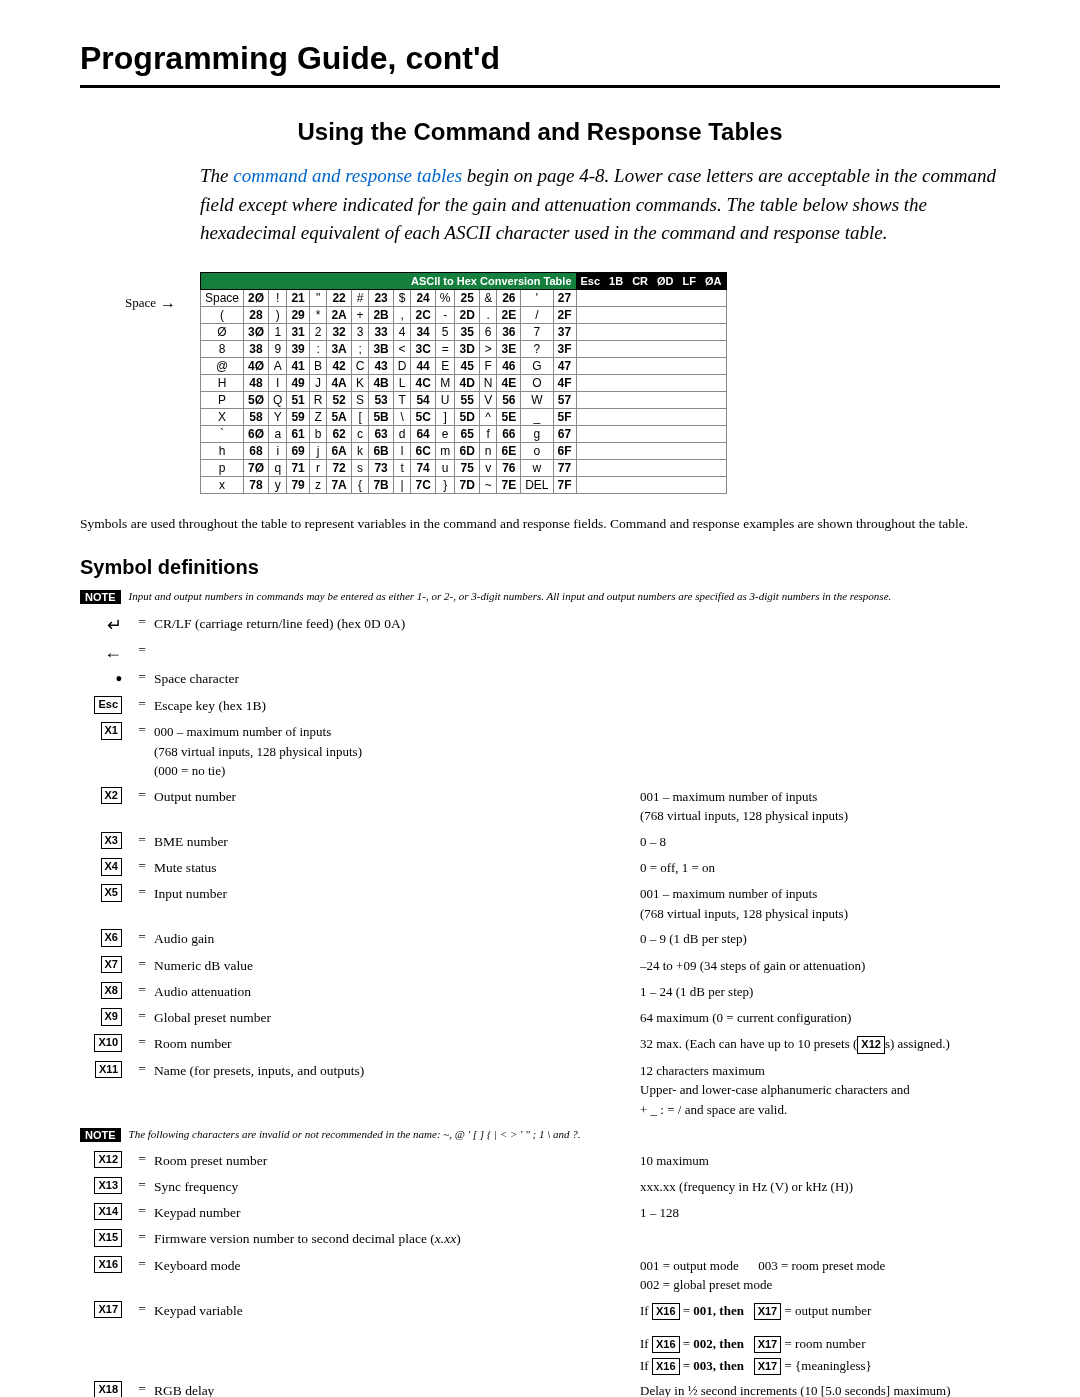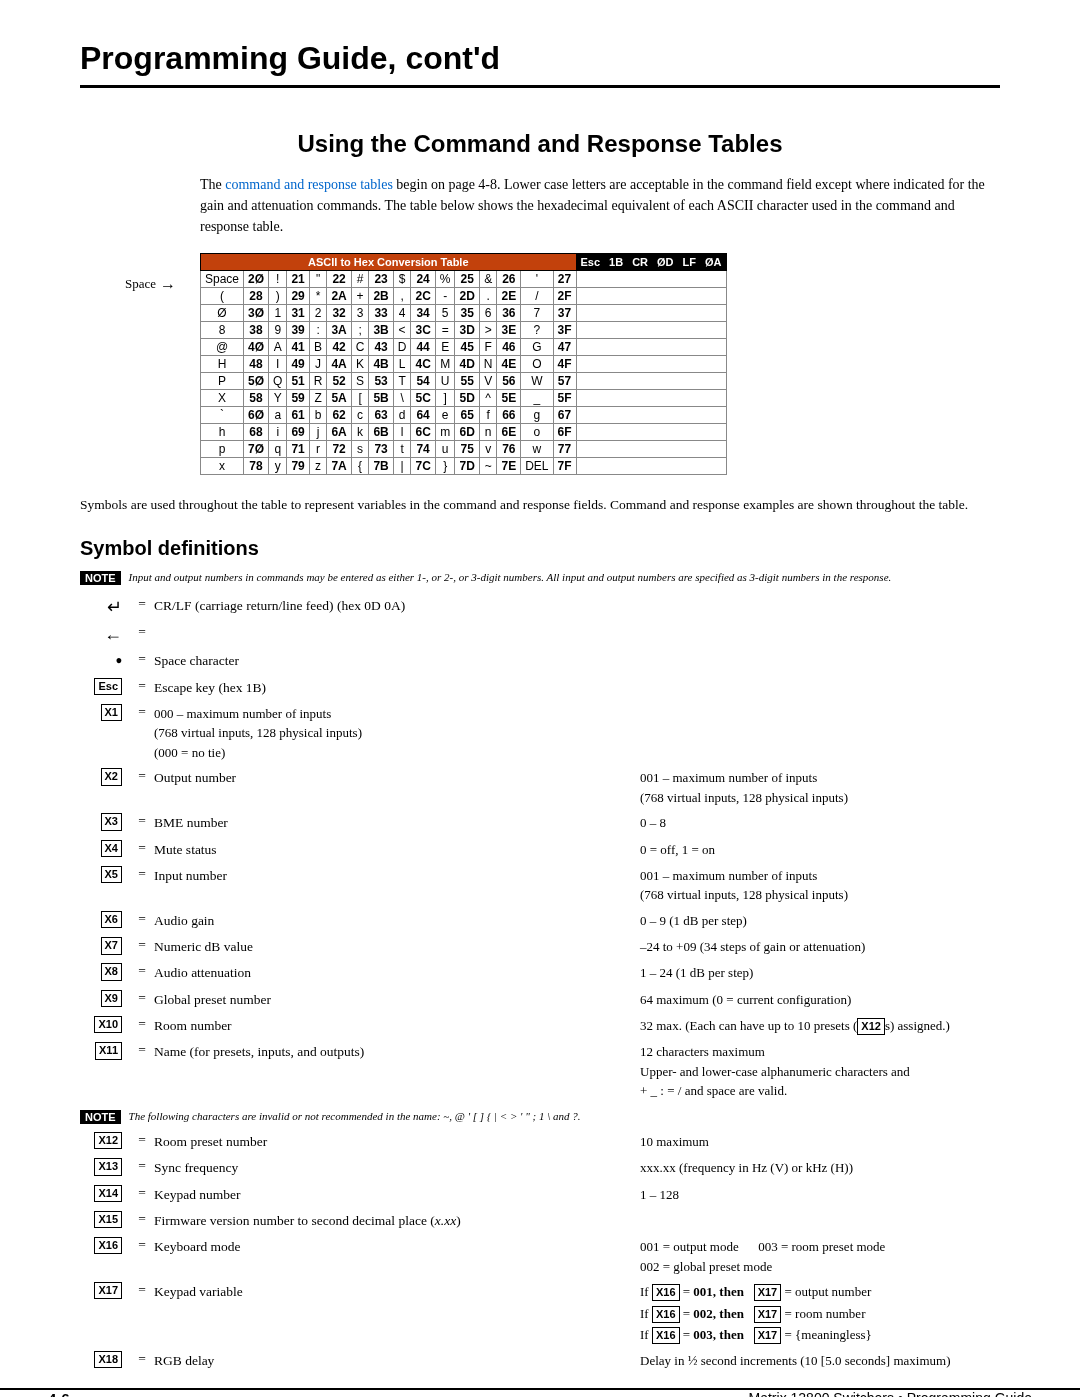--- a/index.html
+++ b/index.html
@@ -16,35 +16,36 @@
       width: 1080px;
       min-height: 1397px;
       padding: 40px 80px 60px 80px;
       position: relative;
     }
     .page-title {
       font-size: 32px;
       font-weight: bold;
       border-bottom: 3px solid #000;
       padding-bottom: 8px;
-      margin-bottom: 42px;
+      margin-bottom: 30px;
       font-family: Arial, sans-serif;
     }
     .section-title {
       font-size: 24px;
       font-weight: bold;
       text-align: center;
       margin-bottom: 16px;
       font-family: Arial, sans-serif;
     }
     .intro-text {
       margin-left: 120px;
-      margin-bottom: 16px;
-      font-size: 14px;
+      margin-bottom: 24px;
+      font-size: 19px;
       line-height: 1.5;
+      font-style: italic;
     }
     .intro-text a {
       color: #0066cc;
       text-decoration: none;
     }
     
     .table-container {
       margin-left: 120px;
       margin-bottom: 20px;
       position: relative;
@@ -69,22 +70,23 @@
     .ascii-table thead tr th {
       background: #000;
       color: #fff;
       padding: 2px 4px;
       text-align: center;
       font-weight: bold;
       border: 1px solid #000;
       font-size: 11px;
     }
     .ascii-table thead tr th.header-main {
-      background: #c2410c;
+      background: #15803d;
       color: #fff;
+      text-align: right;
     }
     .ascii-table tbody tr td {
       border: 1px solid #888;
       padding: 1px 4px;
       text-align: center;
       font-size: 12px;
     }
     .ascii-table tbody tr td.bold-col {
       font-weight: bold;
     }
@@ -644,21 +646,21 @@
       <div class="def-right">001 = output mode&nbsp;&nbsp;&nbsp;&nbsp;&nbsp;&nbsp;003 = room preset mode<br>002 = global preset mode</div>
     </div>
 
     <div class="def-row" style="align-items:flex-start; margin-bottom:6px;">
       <div class="def-symbol">
           <span class="boxed">X17</span>
         </div>
       <div class="def-eq">=</div>
       <div class="def-desc">Keypad variable</div>
       <div class="def-right">
-        <div style="margin-bottom:2px;">If <span class="boxed">X16</span> = <strong>001, then</strong> &nbsp;&nbsp;<span class="boxed">X17</span> = output number</div>
+        <div style="margin-bottom:14px;">If <span class="boxed">X16</span> = <strong>001, then</strong> &nbsp;&nbsp;<span class="boxed">X17</span> = output number</div>
         <div style="margin-bottom:2px;">If <span class="boxed">X16</span> = <strong>002, then</strong> &nbsp;&nbsp;<span class="boxed">X17</span> = room number</div>
         <div>If <span class="boxed">X16</span> = <strong>003, then</strong> &nbsp;&nbsp;<span class="boxed">X17</span> = {meaningless}</div>
       </div>
     </div>
 
     <div class="def-row">
       <div class="def-symbol">
           <span class="boxed">X18</span>
         </div>
       <div class="def-eq">=</div>

